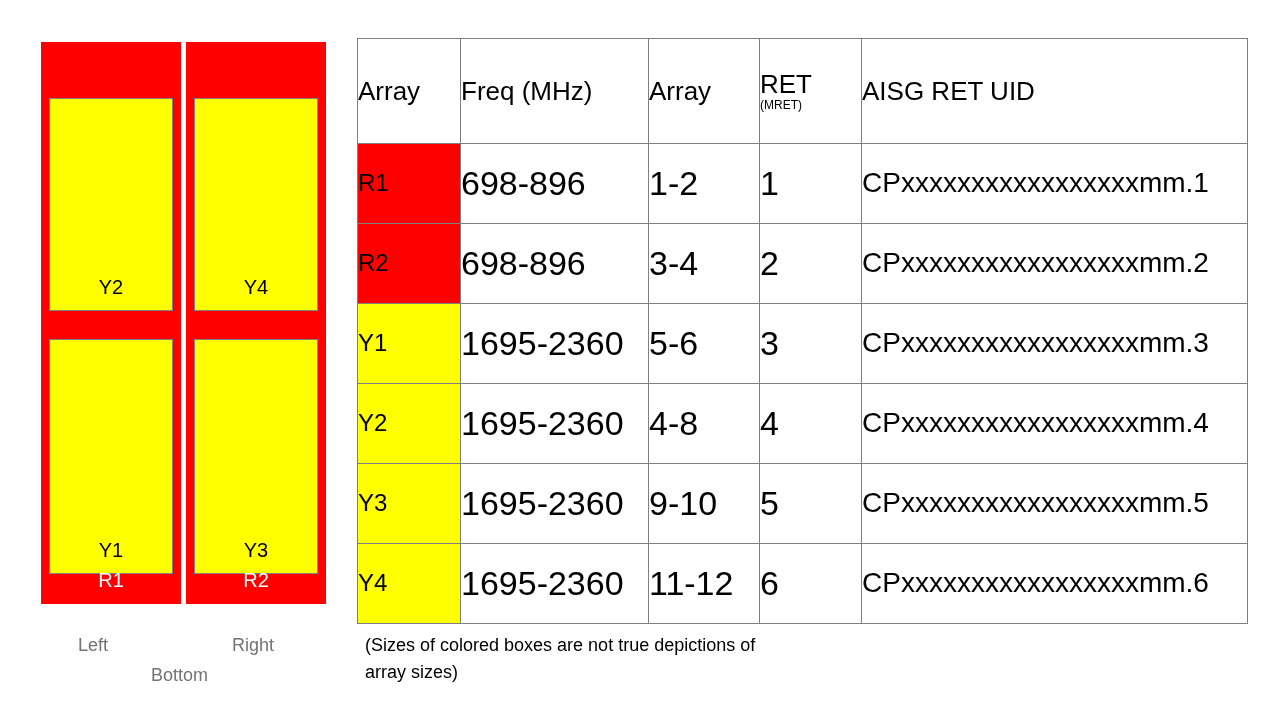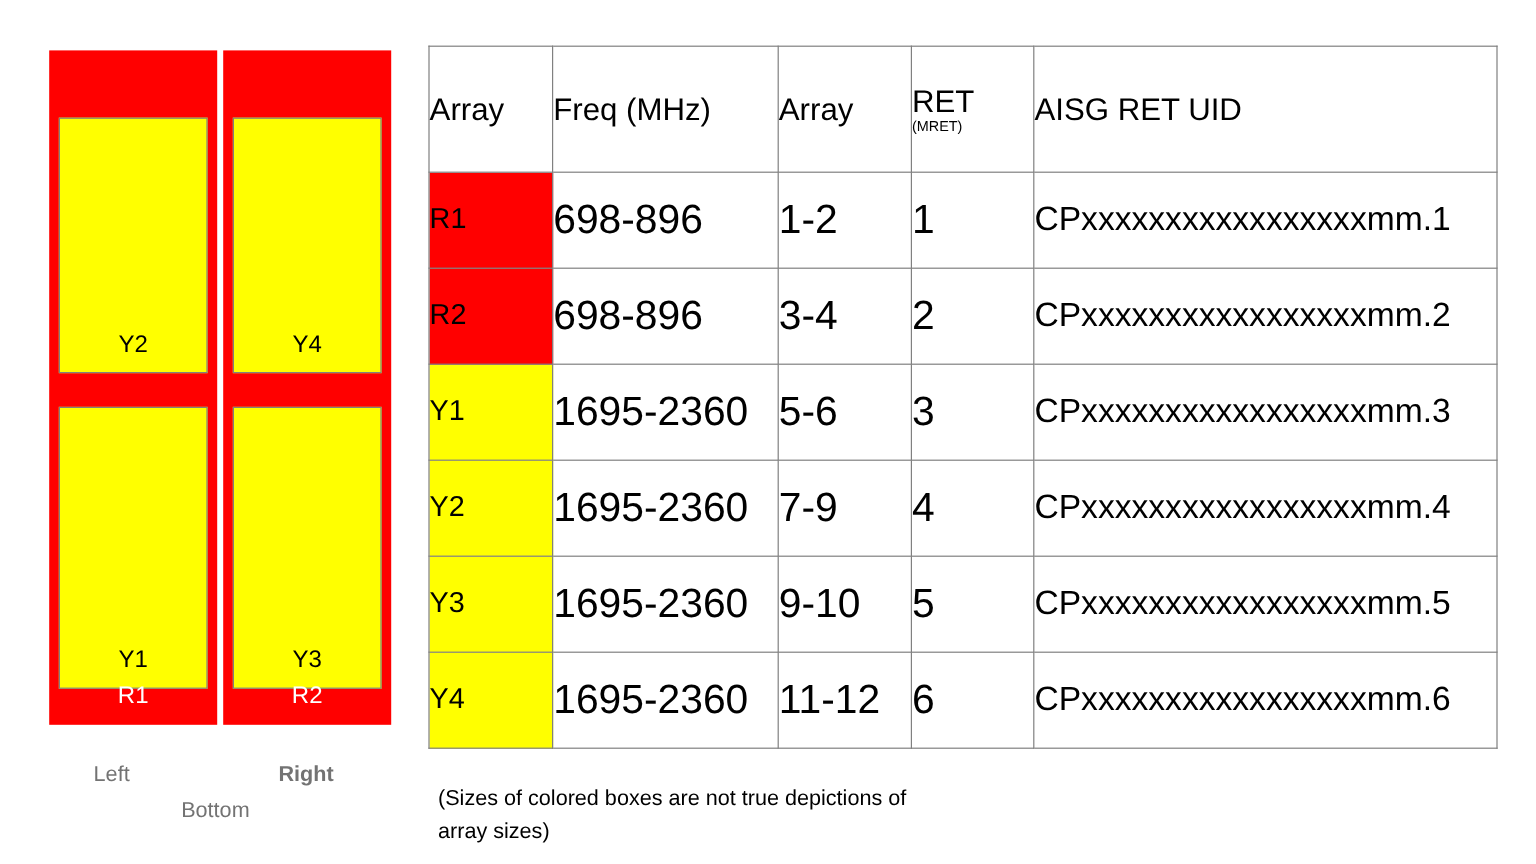--- a/index.html
+++ b/index.html
@@ -68,21 +68,21 @@
   }
 
   .orient-label {
     position: absolute;
     font-size: 18px;
     line-height: 1;
     color: #737373;
     white-space: nowrap;
   }
   #orient-left   { left: 78px;  top: 636px; }
-  #orient-right  { left: 232px; top: 636px; font-weight: bold; }
+  #orient-right  { left: 232px; top: 636px; }
   #orient-bottom { left: 151px; top: 666px; }
 
   
   #spec-table {
     position: absolute;
     left: 357px;
     top: 38px;
     width: 885px;
     border-collapse: collapse;
     table-layout: fixed;
@@ -111,21 +111,21 @@
   .cell-uid { font-size: 28px; line-height: 1.1; text-align: center; }
   .cell-array { font-size: 24px; line-height: 1.1; }
 
   .fill-red    { background: #FF0000; }
   .fill-yellow { background: #FFFF00; }
 
   
   #table-note {
     position: absolute;
     left: 365px;
-    top: 652px;
+    top: 632px;
     width: 400px;
     font-size: 18px;
     line-height: 1.5;
     color: #000000;
   }
 </style>
 </head>
 <body>
 
 <div id="diagram">
@@ -186,21 +186,21 @@
     <tr>
       <td class="cell-array fill-yellow">Y1</td>
       <td class="cell">1695-2360</td>
       <td class="cell">5-6</td>
       <td class="cell">3</td>
       <td class="cell-uid">CPxxxxxxxxxxxxxxxxxmm.3</td>
     </tr>
     <tr>
       <td class="cell-array fill-yellow">Y2</td>
       <td class="cell">1695-2360</td>
-      <td class="cell">7-9</td>
+      <td class="cell">4-8</td>
       <td class="cell">4</td>
       <td class="cell-uid">CPxxxxxxxxxxxxxxxxxmm.4</td>
     </tr>
     <tr>
       <td class="cell-array fill-yellow">Y3</td>
       <td class="cell">1695-2360</td>
       <td class="cell">9-10</td>
       <td class="cell">5</td>
       <td class="cell-uid">CPxxxxxxxxxxxxxxxxxmm.5</td>
     </tr>

